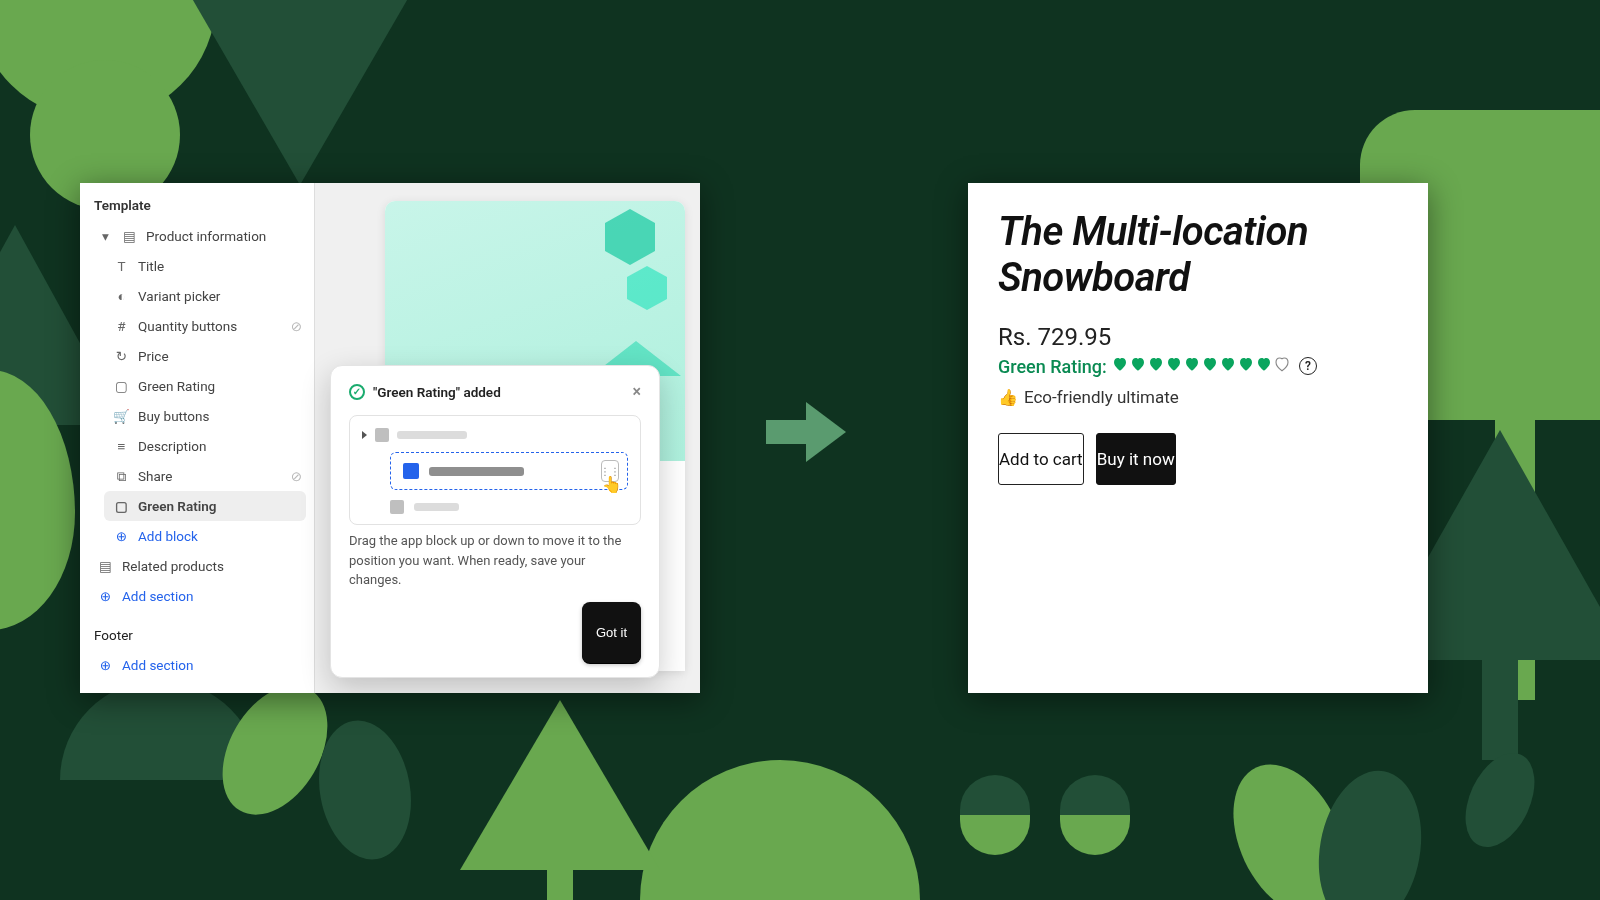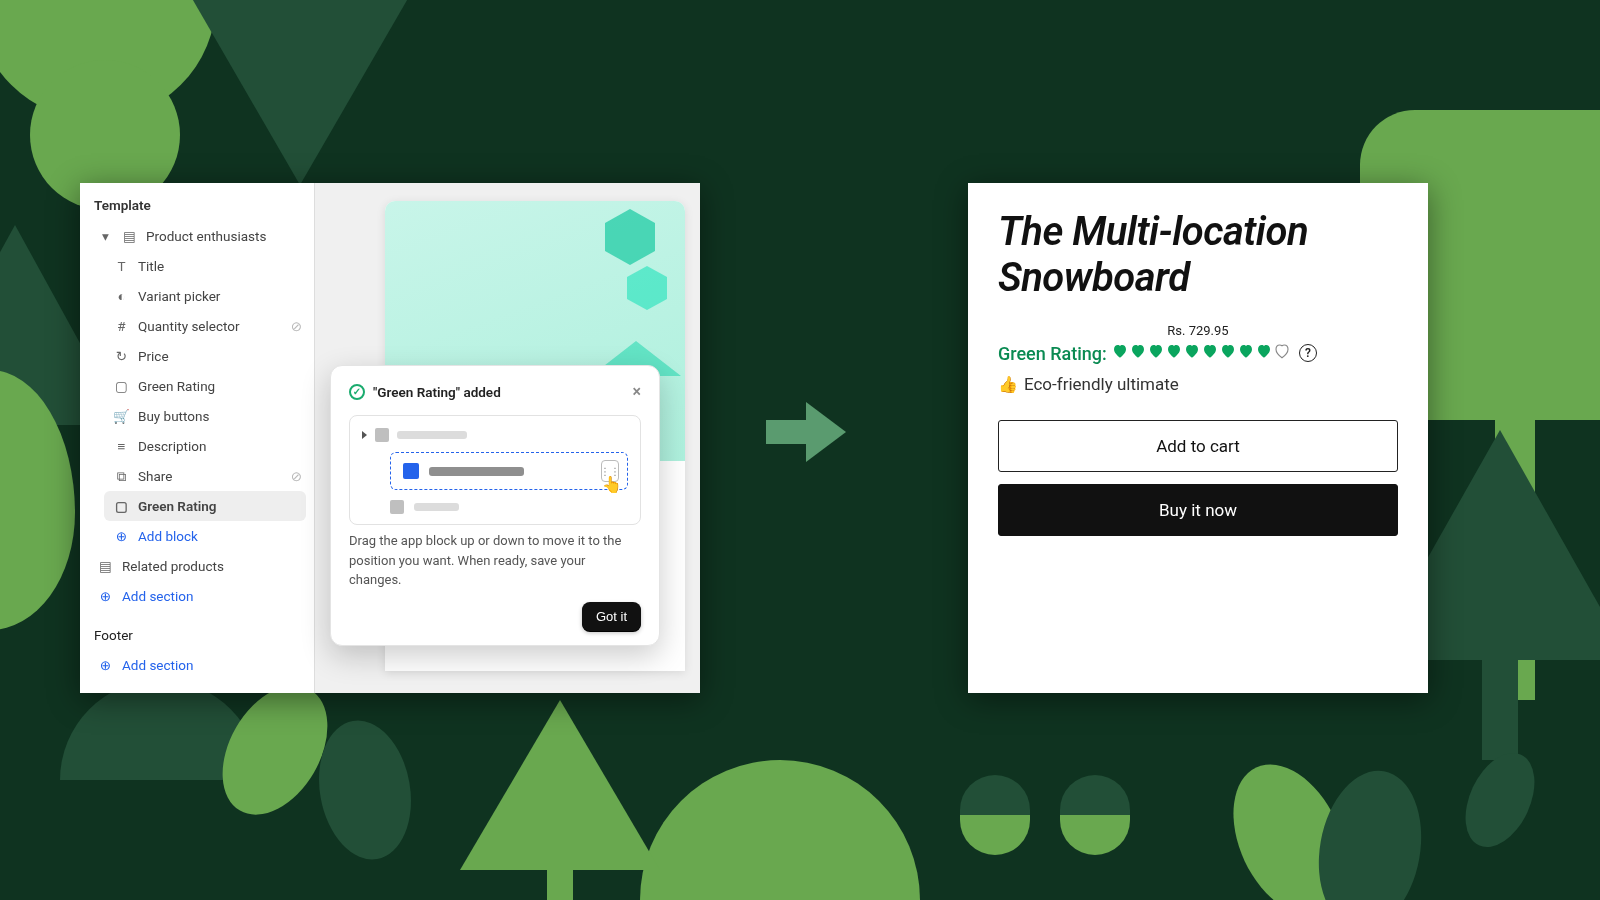--- a/index.html
+++ b/index.html
@@ -80,38 +80,38 @@
   .pb-sq-g { width:14px; height:14px; background:#bfbfbf; border-radius:2px; }
   .pb-bar-g { flex:1; height:8px; background:#dcdcdc; border-radius:3px; max-width:70px; }
   .pb-sel { margin-left: 28px; border: 1.5px dashed #2463eb; border-radius: 6px; padding: 10px 12px; display:flex; align-items:center; gap:10px; position: relative; }
   .pb-sq-b { width:16px; height:16px; background:#2463eb; border-radius:2px; }
   .pb-bar-d { flex:1; height:9px; background:#8f8f8f; border-radius:3px; max-width:95px; }
   .pb-handle { position:absolute; right:8px; width:18px; height:22px; border:1px solid #bbb; border-radius:4px; display:flex; align-items:center; justify-content:center; font-size:10px; color:#888; }
   .pb-cursor { position:absolute; right:5px; top:22px; font-size:16px; }
   .pb-below { margin-left: 28px; display:flex; align-items:center; gap:10px; margin-top:10px; }
   .pop-text { color:#555; font-size:13px; margin-top:6px; line-height:1.5; }
   .pop-btn { margin-top:12px; text-align:right; }
-  .gotit { background:#111; color:#fff; border:none; padding:7px 14px; border-radius:8px; font-size:13px; cursor:pointer; box-shadow: 0 1px 0 #000, 0 2px 4px rgba(0,0,0,.25) ;}
+  .gotit { background:#111; color:#fff; border:none; padding:23px 14px; border-radius:8px; font-size:13px; cursor:pointer; box-shadow: 0 1px 0 #000, 0 2px 4px rgba(0,0,0,.25) ;}
 
   
   .big-arrow { position:absolute; top:402px; left:766px; width:80px; height:60px; }
   .ba-stem { position:absolute; top:18px; left:0; width:44px; height:24px; background:#5a9b6f; }
   .ba-head { position:absolute; top:0; left:40px; width:0; height:0; border-top:30px solid transparent; border-bottom:30px solid transparent; border-left:40px solid #5a9b6f; }
 
   
   .right-panel { position:absolute; top:183px; left:968px; width:460px; height:510px; background:#fff; padding: 26px 30px 0; color:#111; overflow:hidden; box-shadow: 0 6px 30px rgba(0,0,0,.45);}
   .title { font-size: 40px; font-weight: 600; line-height: 1.15; letter-spacing: -0.5px; font-style: italic; }
-  .price { margin-top: 22px; font-size: 13px; color:#222;text-align:center; }
+  .price { margin-top: 22px; font-size: 24px; color:#222; }
   .rating-row { margin-top: 4px; display:flex; align-items:center; gap:4px; font-size: 18px; color:#0a8a52; font-weight:500; flex-wrap:wrap; }
   .heart { width:18px; height:18px; display:inline-block; }
   .heart svg { display:block; }
   .qmark { width:18px; height:18px; border:1.5px solid #222; border-radius:50%; display:inline-flex; align-items:center; justify-content:center; font-size:12px; color:#222; font-weight:600; margin-left:4px; }
   .eco { margin-top: 10px; font-size: 17px; color:#333; display:flex; align-items:center; gap:6px;}
   .thumb { font-size:16px; }
-  .btns { margin-top: 26px; display:flex; flex-direction:column; gap:12px; }
+  .btns { margin-top: 26px; display:flex; flex-direction:row; gap:12px; }
   .btn { padding: 15px 0; text-align:center; font-size: 17px; border-radius: 3px; cursor:pointer; }
   .btn-outline { background:#fff; border:1px solid #222; color:#111; }
   .btn-dark { background:#111; color:#fff; border:1px solid #111; }
   .desc { margin-top: 30px; font-size: 17px; color:#444; line-height: 1.75; letter-spacing: .2px;}
 </style>
 </head>
 <body>
 
 <div class="bg-deco">
   <div class="deco d1"></div>
@@ -150,35 +150,35 @@
       </div>
     </div>
   </div>
 
   <div class="sidebar">
     <div class="sb-head">Template</div>
 
     <div class="sb-row lvl1">
       <span class="ic">▾</span>
       <span class="ic">▤</span>
-      <span>Product enthusiasts</span>
+      <span>Product information</span>
     </div>
 
     <div id="sb-items">
         <div class="sb-row lvl2">
           <span class="ic">T</span>
           <span>Title</span>
         </div>
         <div class="sb-row lvl2">
           <span class="ic">◐</span>
           <span>Variant picker</span>
         </div>
         <div class="sb-row lvl2">
           <span class="ic">#</span>
-          <span>Quantity selector</span>
+          <span>Quantity buttons</span>
           <span class="hide-ic">⊘</span>
         </div>
         <div class="sb-row lvl2">
           <span class="ic">↻</span>
           <span>Price</span>
         </div>
         <div class="sb-row lvl2">
           <span class="ic">▢</span>
           <span>Green Rating</span>
         </div>

